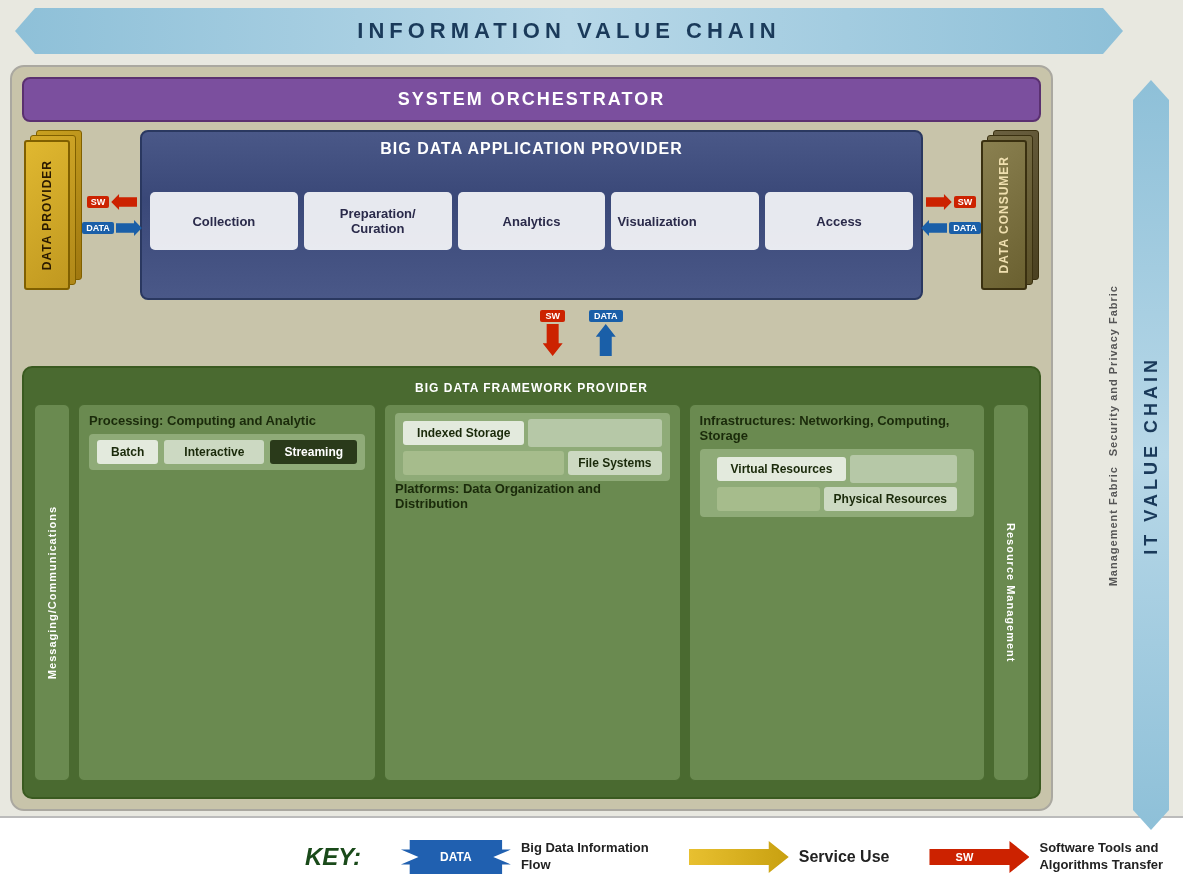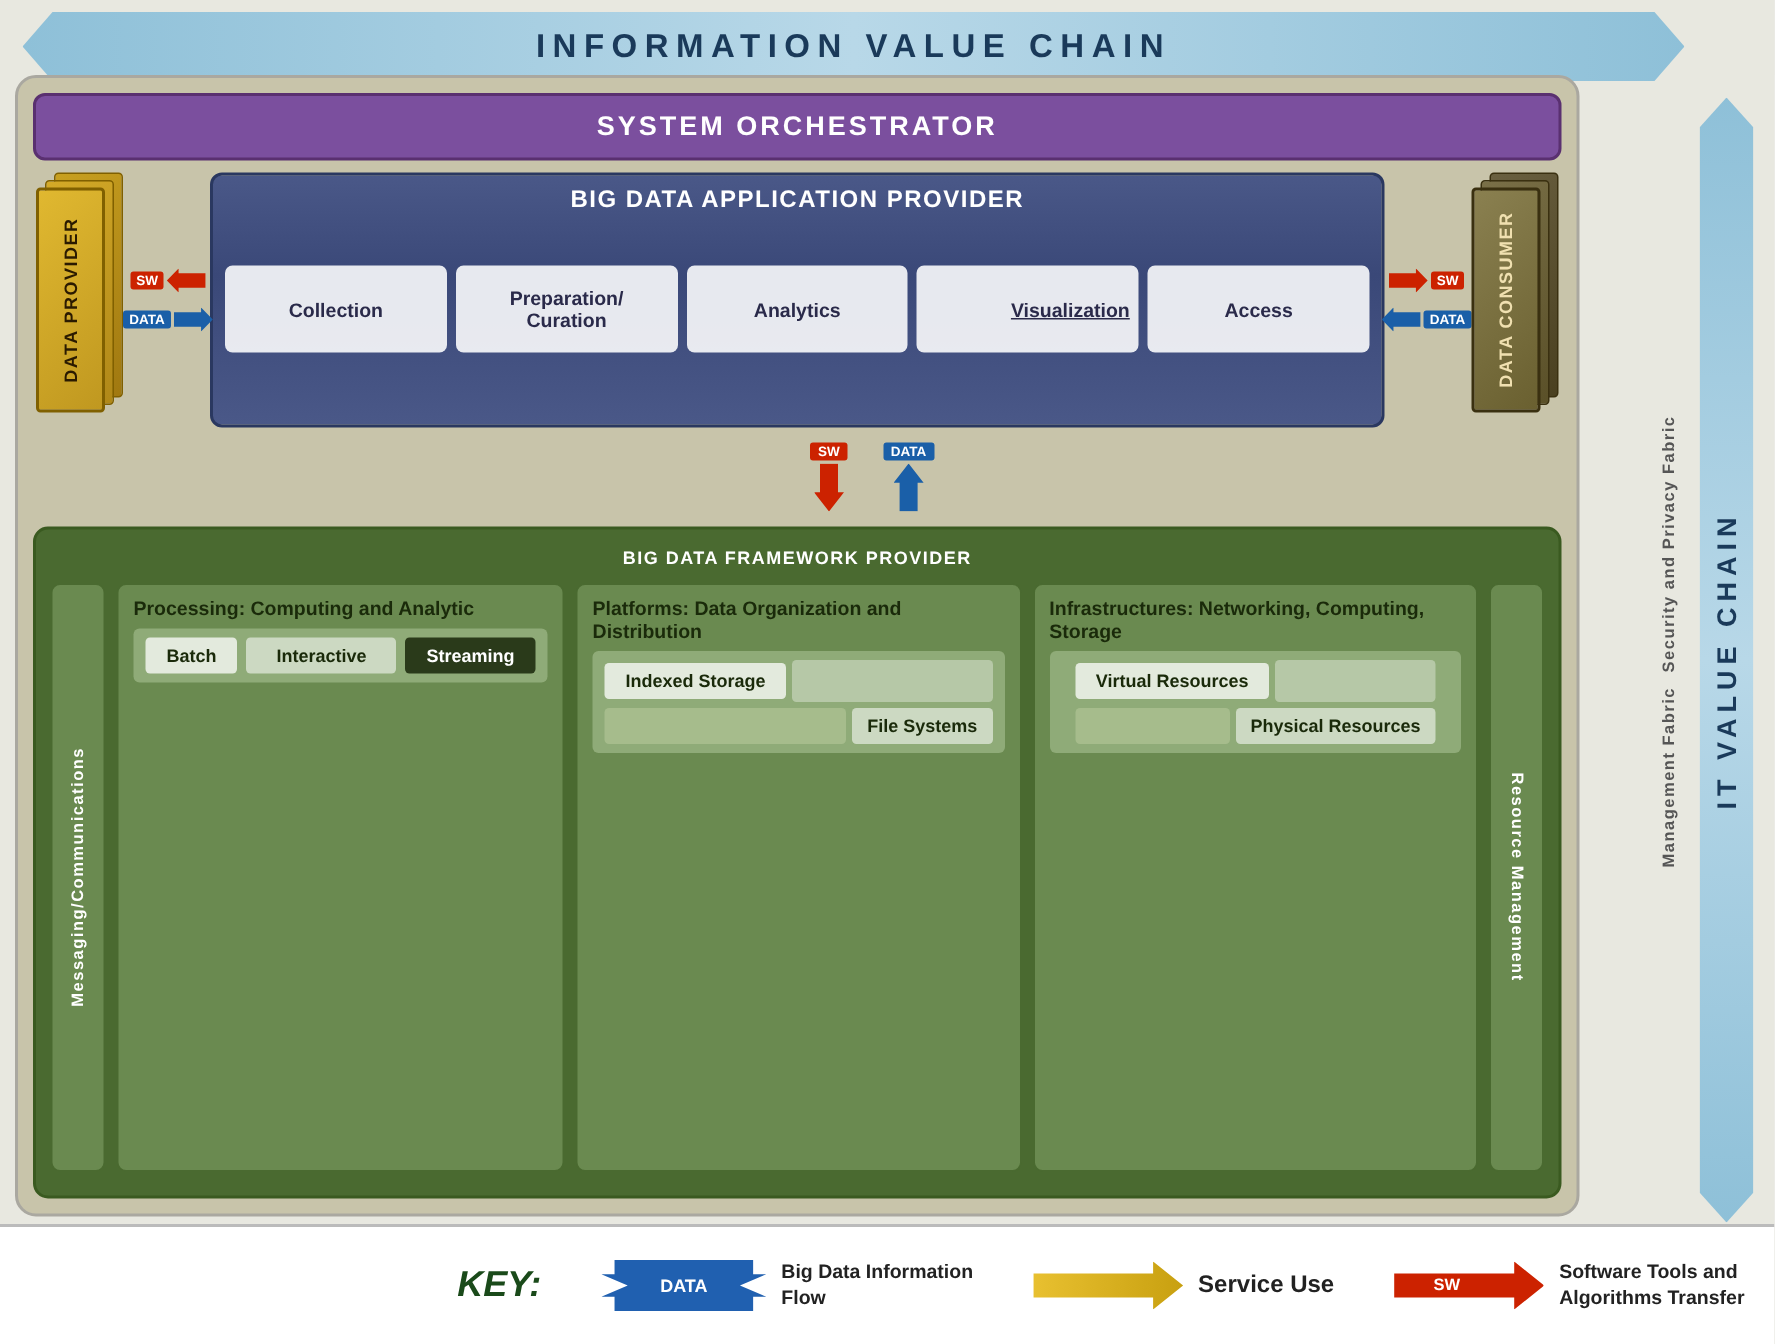--- a/index.html
+++ b/index.html
@@ -11,21 +11,21 @@
       overflow: hidden;
       display: flex;
       flex-direction: column;
     }
   </style>
 </head>
 <body>
 
 <div style="display:flex;flex-direction:column;height:896px;width:1183px;background:#e8e8e0;">
 
-  <div style="position:relative;height:50px;display:flex;align-items:center;justify-content:center;background:#e8e8e0;">
+  <div style="position:relative;height:65px;display:flex;align-items:center;justify-content:center;background:#e8e8e0;">
     <div style="position:absolute;left:15px;right:60px;top:8px;height:46px;background:linear-gradient(to right,#8ec0d8,#b8d8e8,#8ec0d8);clip-path:polygon(0 50%,20px 0,calc(100% - 20px) 0,100% 50%,calc(100% - 20px) 100%,20px 100%);display:flex;align-items:center;justify-content:center;">
       <span style="font-size:22px;font-weight:bold;letter-spacing:5px;color:#1a3a5a;">INFORMATION VALUE CHAIN</span>
     </div>
   </div>
 
   <div style="display:flex;flex:1;padding:0 10px 5px 10px;position:relative;">
 
     <div style="flex:1;background:#c8c4aa;border-radius:14px;padding:10px 10px 10px 10px;display:flex;flex-direction:column;gap:8px;margin-right:10px;border:2px solid #aaa8a0;">
 
       <div style="background:#7b4f9e;border-radius:8px;padding:10px 20px;text-align:center;border:2px solid #5a3070;">
@@ -67,21 +67,21 @@
             <div style="background:rgba(255,255,255,0.88);border-radius:5px;padding:8px 6px;text-align:center;font-size:13px;font-weight:bold;color:#2a2a4a;flex:1;display:flex;align-items:center;justify-content:center;min-height:58px;">
               <span>Collection</span>
             </div>
             <div style="background:rgba(255,255,255,0.88);border-radius:5px;padding:8px 6px;text-align:center;font-size:13px;font-weight:bold;color:#2a2a4a;flex:1;display:flex;align-items:center;justify-content:center;min-height:58px;">
               <span style="white-space:pre-line;">Preparation/
 Curation</span>
             </div>
             <div style="background:rgba(255,255,255,0.88);border-radius:5px;padding:8px 6px;text-align:center;font-size:13px;font-weight:bold;color:#2a2a4a;flex:1;display:flex;align-items:center;justify-content:center;min-height:58px;">
               <span>Analytics</span>
             </div>
-            <div style="background:rgba(255,255,255,0.88);border-radius:5px;padding:8px 6px;text-align:center;font-size:13px;font-weight:bold;color:#2a2a4a;flex:1;display:flex;align-items:center;justify-content:flex-end;min-height:58px;text-decoration:underline;">
+            <div style="background:rgba(255,255,255,0.88);border-radius:5px;padding:8px 6px;text-align:center;font-size:13px;font-weight:bold;color:#2a2a4a;flex:1;display:flex;align-items:center;justify-content:flex-start;min-height:58px;">
               <span>Visualization</span>
             </div>
             <div style="background:rgba(255,255,255,0.88);border-radius:5px;padding:8px 6px;text-align:center;font-size:13px;font-weight:bold;color:#2a2a4a;flex:1;display:flex;align-items:center;justify-content:center;min-height:58px;">
               <span>Access</span>
             </div>
           </div>
         </div>
 
         <div style="display:flex;flex-direction:column;justify-content:center;align-items:center;gap:10px;width:44px;flex-shrink:0;">
           <div style="display:flex;align-items:center;gap:2px;">
@@ -138,35 +138,35 @@
                 <div style="background:rgba(255,255,255,0.55);border-radius:3px;padding:5px 20px;font-size:12px;font-weight:bold;color:#1a2a0a;flex:1;text-align:center;">
                   <span>Interactive</span>
                 </div>
                 <div style="background:#2a3a1a;border-radius:3px;padding:5px 14px;font-size:12px;font-weight:bold;color:white;flex:1;text-align:center;">
                   <span>Streaming</span>
                 </div>
               </div>
             </div>
 
             <div style="background:#6a8a50;border-radius:6px;padding:8px 10px;border:1px solid #4a6a30;flex:1;">
-              <div style="font-size:13px;font-weight:bold;color:#1a2a0a;margin-bottom:6px;">Platforms: Data Organization and Distribution</div>
               <div style="background:rgba(200,220,180,0.4);border-radius:4px;padding:6px 8px;display:flex;flex-direction:column;gap:4px;">
                 <div style="display:flex;gap:4px;align-items:center;">
                   <div style="background:rgba(255,255,255,0.75);border-radius:3px;padding:5px 14px;font-size:12px;font-weight:bold;color:#1a2a0a;">
                     <span>Indexed Storage</span>
                   </div>
                   <div style="flex:1;height:28px;background:rgba(255,255,255,0.35);border-radius:3px;"></div>
                 </div>
                 <div style="display:flex;gap:4px;align-items:center;">
                   <div style="flex:1;height:24px;background:rgba(200,215,170,0.4);border-radius:3px;"></div>
                   <div style="background:rgba(255,255,255,0.55);border-radius:3px;padding:5px 10px;font-size:12px;font-weight:bold;color:#1a2a0a;">
                     <span>File Systems</span>
                   </div>
                 </div>
               </div>
+              <div style="font-size:13px;font-weight:bold;color:#1a2a0a;margin-bottom:6px;">Platforms: Data Organization and Distribution</div>
             </div>
 
             <div style="background:#6a8a50;border-radius:6px;padding:8px 10px;border:1px solid #4a6a30;flex:1;">
               <div style="font-size:13px;font-weight:bold;color:#1a2a0a;margin-bottom:6px;">Infrastructures: Networking, Computing, Storage</div>
               <div style="background:rgba(200,220,180,0.4);border-radius:4px;padding:6px 17px;display:flex;flex-direction:column;gap:4px;">
                 <div style="display:flex;gap:4px;align-items:center;">
                   <div style="background:rgba(255,255,255,0.75);border-radius:3px;padding:5px 14px;font-size:12px;font-weight:bold;color:#1a2a0a;">
                     <span>Virtual Resources</span>
                   </div>
                   <div style="flex:1;height:28px;background:rgba(255,255,255,0.35);border-radius:3px;"></div>

